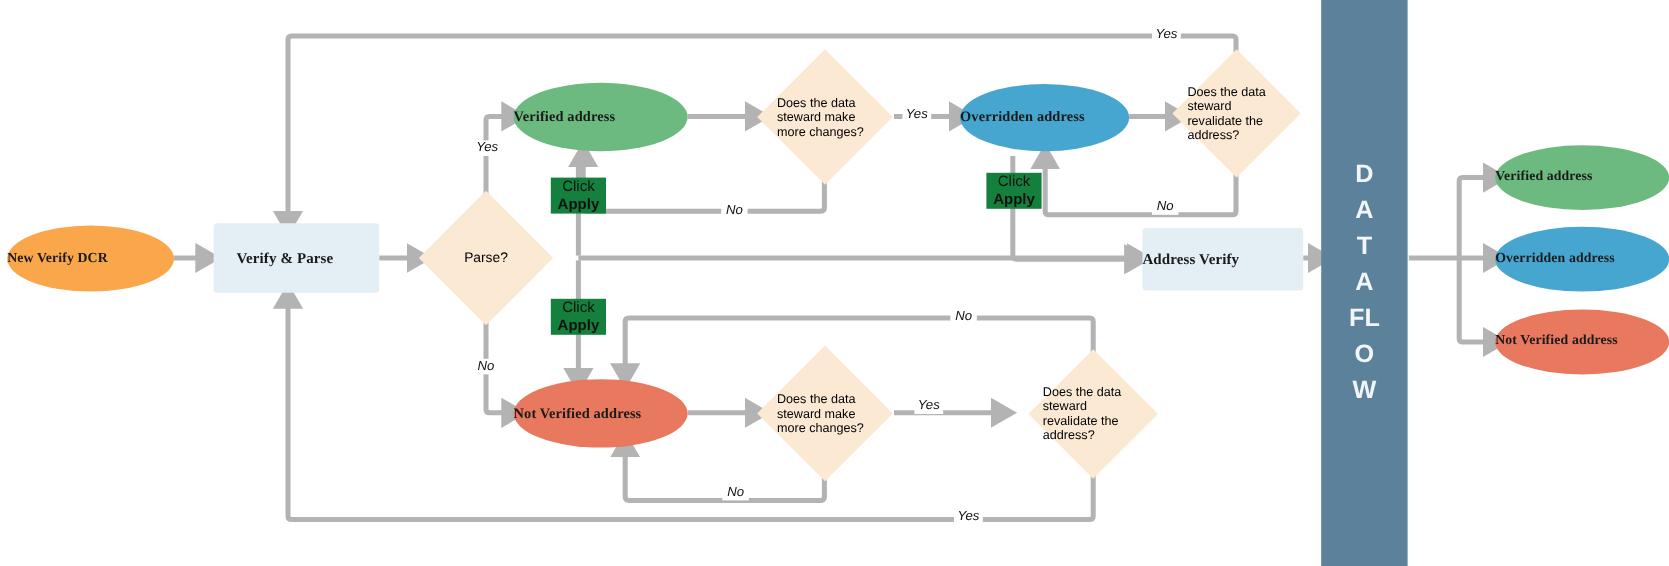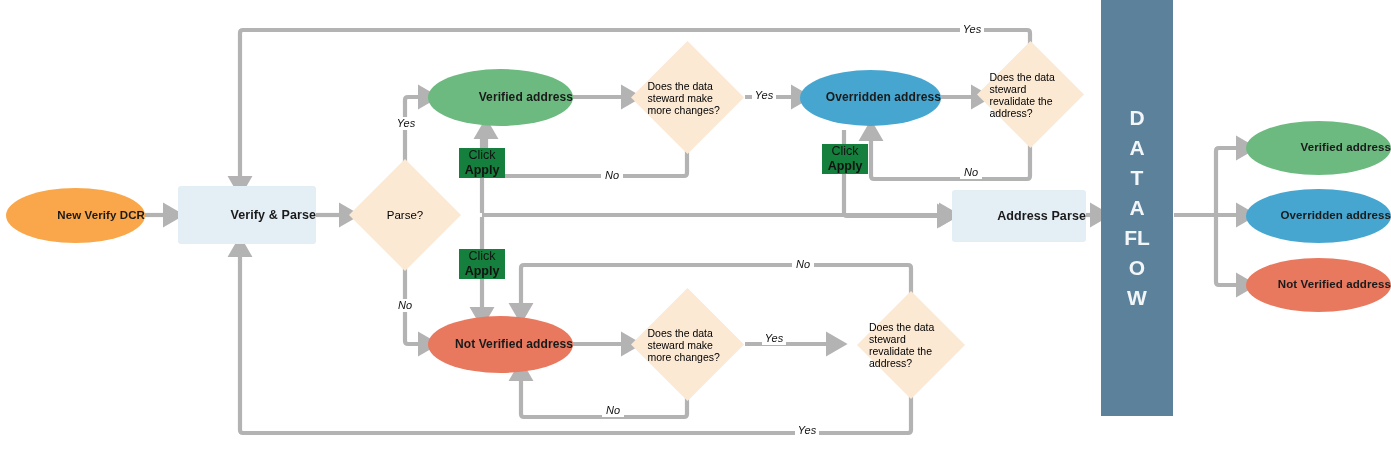--- a/index.html
+++ b/index.html
@@ -1,19 +1,19 @@
 <!DOCTYPE html>
 <html><head>
 <meta charset="utf-8">
 <style>
   html,body{margin:0;padding:0;background:#ffffff;}
   body{font-family:"Liberation Sans",sans-serif;}
   #stage{position:relative;width:1391px;height:472px;background:#ffffff;overflow:hidden;}
   #stage svg{position:absolute;left:0;top:0;}
-  .node{position:absolute;box-sizing:border-box;display:flex;align-items:center;justify-content:flex-end;text-align:center;}
+  .node{position:absolute;box-sizing:border-box;display:flex;align-items:center;justify-content:flex-start;text-align:center;font-family:Liberation Serif, serif;}
   .ell{border-radius:50%;}
   .node .txt{font-weight:bold;color:#1a1a1a;line-height:1.15;letter-spacing:.1px;}
   .edge-label{position:absolute;background:#ffffff;color:#111;font-size:11px;font-style:italic;line-height:13px;padding:0 1px;text-align:center;}
   .click-label{position:absolute;background:#15803d;color:#111;font-size:12.5px;line-height:15px;text-align:center;}
   .click-label b{font-weight:bold;display:block;}
   .dataflow{position:absolute;background:#5b819b;color:#f2f6f8;display:flex;align-items:center;justify-content:center;}
   .dataflow .dftxt{font-size:21px;font-weight:bold;line-height:30px;text-align:center;letter-spacing:0;}
 </style>
 </head>
 <body>
@@ -72,21 +72,21 @@
       <path d="M1216,215 L1216,151 Q1216,148 1219,148 L1245,148"></path>
       <path d="M1216,215 L1216,282 Q1216,285 1219,285 L1245,285"></path>
     </g>
   </svg>
 
   <div class="node ell" style="left:6px;top:188px;width:139px;height:55px;background:#f9a74a;">
     <span class="txt" style="font-size:11.5px;">New Verify DCR</span>
   </div>
 
   <div class="node" style="left:178px;top:186px;width:138px;height:58px;background:#e3eef5;border-radius:3px;">
-    <span class="txt" style="font-size:12.5px;">Verify &amp;  Parse</span>
+    <span class="txt" style="font-size:12.5px;margin-left:19px;">Verify &amp;  Parse</span>
   </div>
 
   <div style="position:absolute;left:348px;top:158px;width:114px;height:114px;">
     <svg width="114" height="114" style="position:absolute;left:0;top:0;">
       <polygon points="57,1 113,57 57,113 1,57" fill="#fce9d4"></polygon>
     </svg>
     <div style="position:absolute;inset:0;display:flex;align-items:center;justify-content:center;">
       <span class="txt" style="font-size:11.5px;">Parse?</span>
     </div>
   </div>
@@ -115,42 +115,42 @@
   <div style="position:absolute;left:976px;top:40px;width:109px;height:109px;">
     <svg width="109" height="109" style="position:absolute;left:0;top:0;">
       <polygon points="54.5,1 108,54.5 54.5,108 1,54.5" fill="#fce9d4"></polygon>
     </svg>
     <div style="position:absolute;inset:0;display:flex;align-items:center;justify-content:center;">
       <span class="txt" style="font-size:10.5px;max-width:82px;">Does the data steward revalidate the address?</span>
     </div>
   </div>
 
   <div class="node" style="left:952px;top:190px;width:134px;height:52px;background:#e3eef5;border-radius:3px;">
-    <span class="txt" style="font-size:12.5px;">Address Parse</span>
+    <span class="txt" style="font-size:12.5px;">Address Verify</span>
   </div>
 
   <div style="position:absolute;left:630px;top:287px;width:115px;height:115px;">
     <svg width="115" height="115" style="position:absolute;left:0;top:0;">
       <polygon points="57.5,1 114,57.5 57.5,114 1,57.5" fill="#fce9d4"></polygon>
     </svg>
     <div style="position:absolute;inset:0;display:flex;align-items:center;justify-content:center;">
       <span class="txt" style="font-size:10.5px;max-width:80px;">Does the data steward make more changes?</span>
     </div>
   </div>
 
   <div style="position:absolute;left:856px;top:290px;width:110px;height:110px;">
     <svg width="110" height="110" style="position:absolute;left:0;top:0;">
       <polygon points="55,1 109,55 55,109 1,55" fill="#fce9d4"></polygon>
     </svg>
     <div style="position:absolute;inset:0;display:flex;align-items:center;justify-content:center;">
       <span class="txt" style="font-size:10.5px;max-width:84px;">Does the data steward revalidate the address?</span>
     </div>
   </div>
 
-  <div class="dataflow" style="left:1101px;top:0px;width:72px;height:416px;">
+  <div class="dataflow" style="left:1101px;top:0px;width:72px;height:472px;">
     <span class="dftxt" style="width:26px;word-break:break-all;">DATAFLOW</span>
   </div>
 
   <div class="node ell" style="left:1246px;top:121px;width:145px;height:54px;background:#6cba7f;">
     <span class="txt" style="font-size:11.5px;">Verified address</span>
   </div>
   <div class="node ell" style="left:1246px;top:189px;width:145px;height:54px;background:#46a6d0;">
     <span class="txt" style="font-size:11.5px;">Overridden address</span>
   </div>
   <div class="node ell" style="left:1246px;top:258px;width:145px;height:54px;background:#e8795e;">

